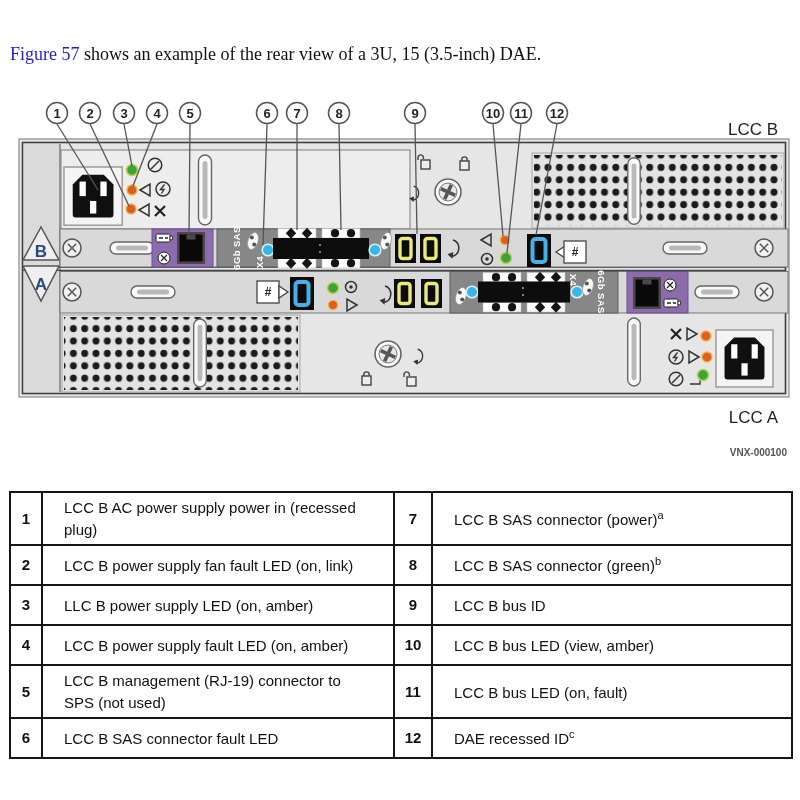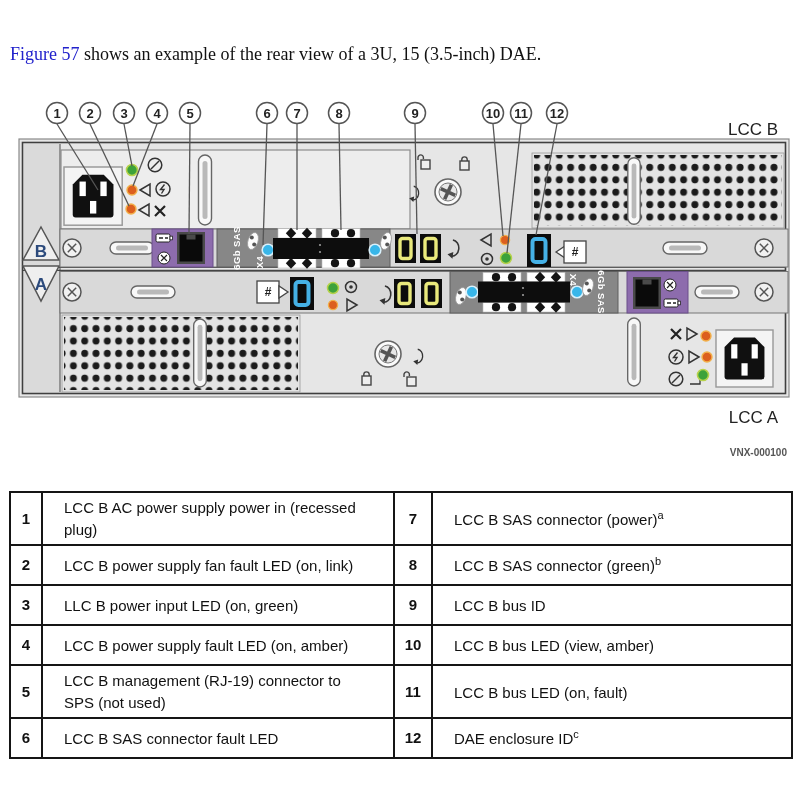--- a/index.html
+++ b/index.html
@@ -387,38 +387,38 @@
         <td class="d"><span>LCC B SAS connector (power)</span><sup>a</sup></td>
       </tr>
       <tr>
         <td class="n">2</td>
         <td class="d"><span>LCC B power supply fan fault LED (on, link)</span><sup></sup></td>
         <td class="n">8</td>
         <td class="d"><span>LCC B SAS connector (green)</span><sup>b</sup></td>
       </tr>
       <tr>
         <td class="n">3</td>
-        <td class="d"><span>LLC B power input LED (on, green)</span><sup></sup></td>
+        <td class="d"><span>LLC B power supply LED (on, amber)</span><sup></sup></td>
         <td class="n">9</td>
         <td class="d"><span>LCC B bus ID</span><sup></sup></td>
       </tr>
       <tr>
         <td class="n">4</td>
         <td class="d"><span>LCC B power supply fault LED (on, amber)</span><sup></sup></td>
         <td class="n">10</td>
         <td class="d"><span>LCC B bus LED (view, amber)</span><sup></sup></td>
       </tr>
       <tr>
         <td class="n">5</td>
         <td class="d"><span>LCC B management (RJ-19) connector to SPS (not used)</span><sup></sup></td>
         <td class="n">11</td>
         <td class="d"><span>LCC B bus LED (on, fault)</span><sup></sup></td>
       </tr>
       <tr>
         <td class="n">6</td>
         <td class="d"><span>LCC B SAS connector fault LED</span><sup></sup></td>
         <td class="n">12</td>
-        <td class="d"><span>DAE enclosure ID</span><sup>c</sup></td>
+        <td class="d"><span>DAE recessed ID</span><sup>c</sup></td>
       </tr>
     </tbody>
   </table>
 
 </div>
 
 </body></html>

